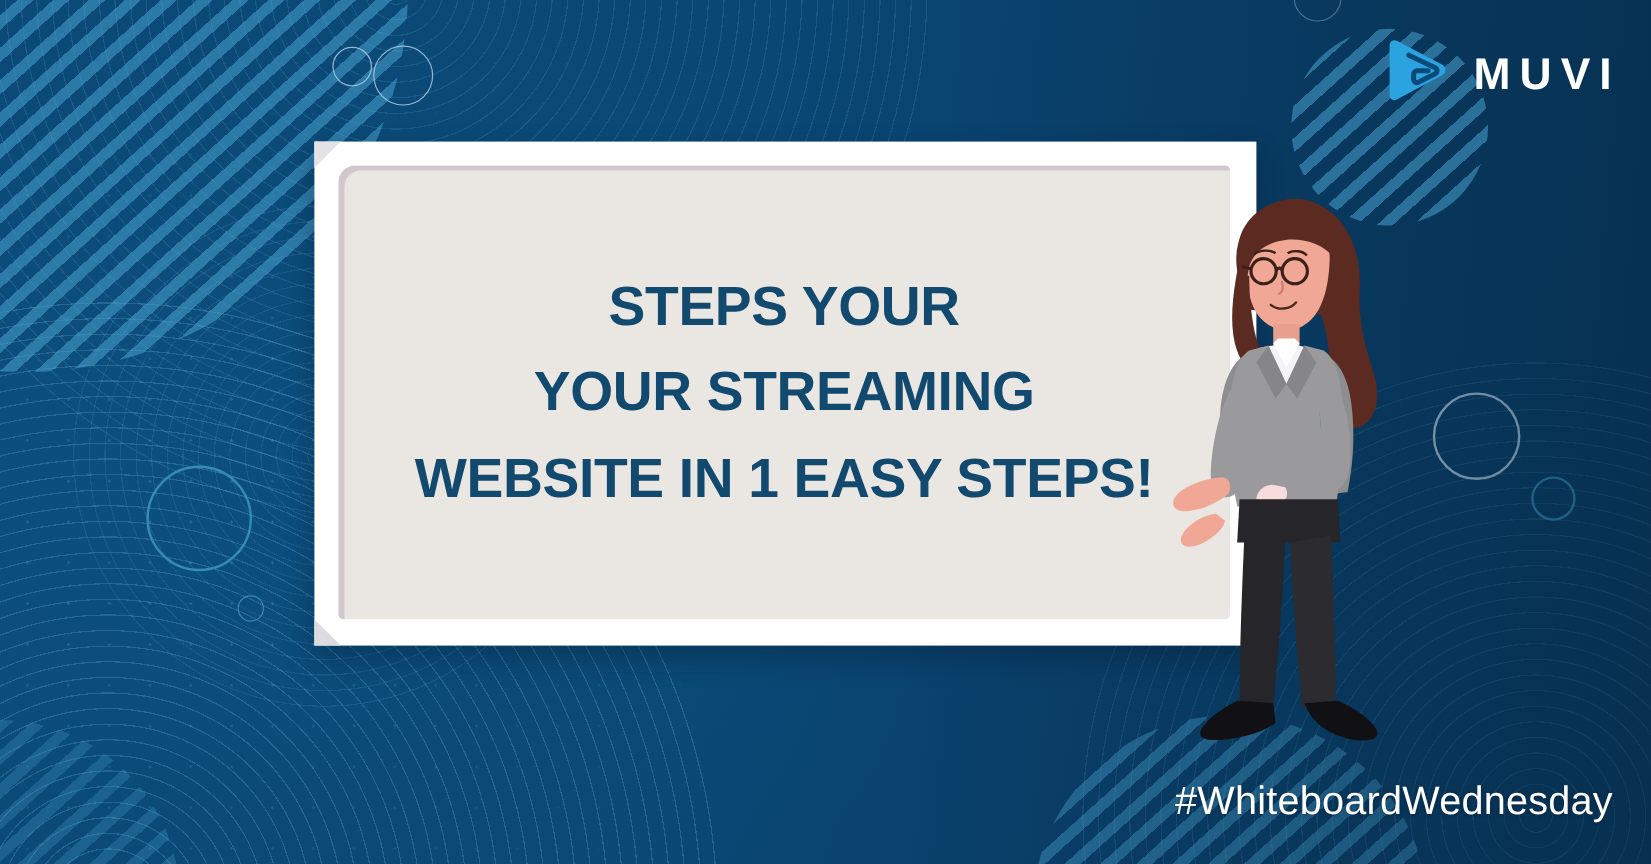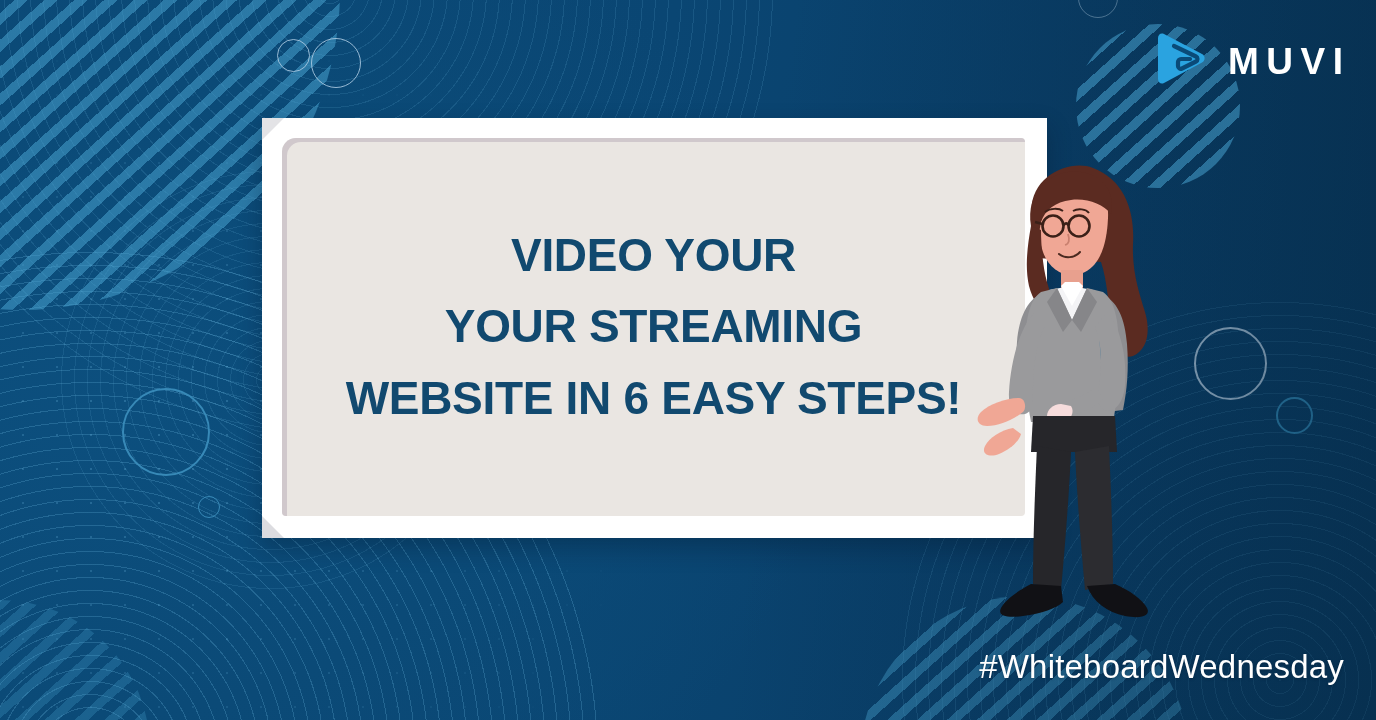--- a/index.html
+++ b/index.html
@@ -176,23 +176,23 @@
   <div class="ocircle" id="oc-6"></div>
   <div class="ocircle" id="oc-7"></div>
 
   <div class="bg-layer vignette"></div>
 
   <div class="striped" id="striped-tr"></div>
 
   <div id="whiteboard">
     <div id="board-surface">
       <div id="board-text">
-        <span class="ln">VIDEO YOUR</span>
+        <span class="ln">STEPS YOUR</span>
         <span class="ln">YOUR STREAMING</span>
-        <span class="ln">WEBSITE IN 6 EASY STEPS!</span>
+        <span class="ln">WEBSITE IN 1 EASY STEPS!</span>
       </div>
     </div>
   </div>
 
   <div id="character">
     <svg viewBox="0 0 200 465" width="200" height="465" xmlns="http://www.w3.org/2000/svg">
 
       <path d="M58 62 C48 20 92 -2 118 8 C150 20 160 52 158 84 C157 112 164 132 170 152 C176 172 172 190 158 196 C146 200 138 186 136 168 C134 146 132 120 126 102 L62 98 Z" fill="#5b2b21"></path>
 
       <ellipse cx="124" cy="72" rx="7" ry="10" fill="#e8a08e"></ellipse>

